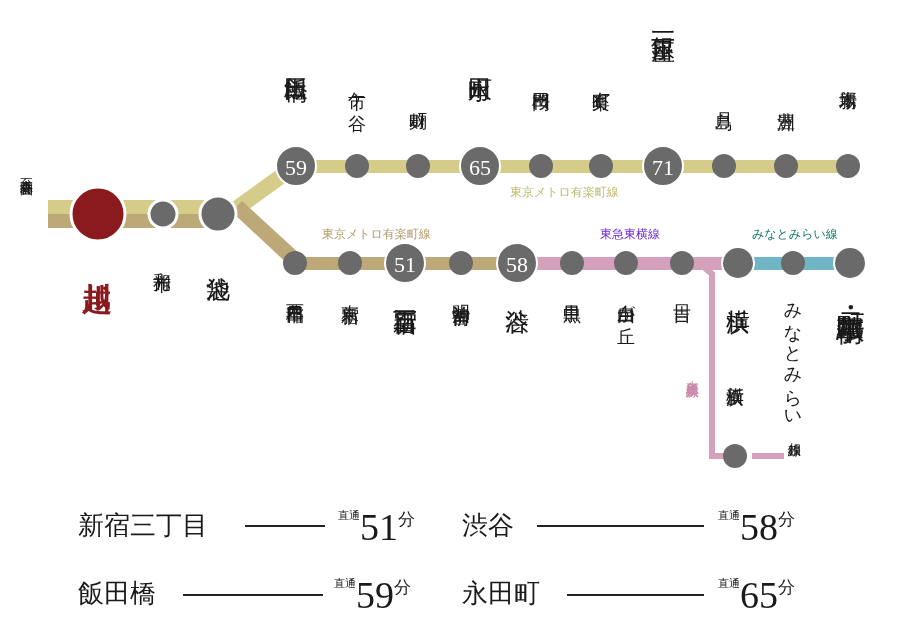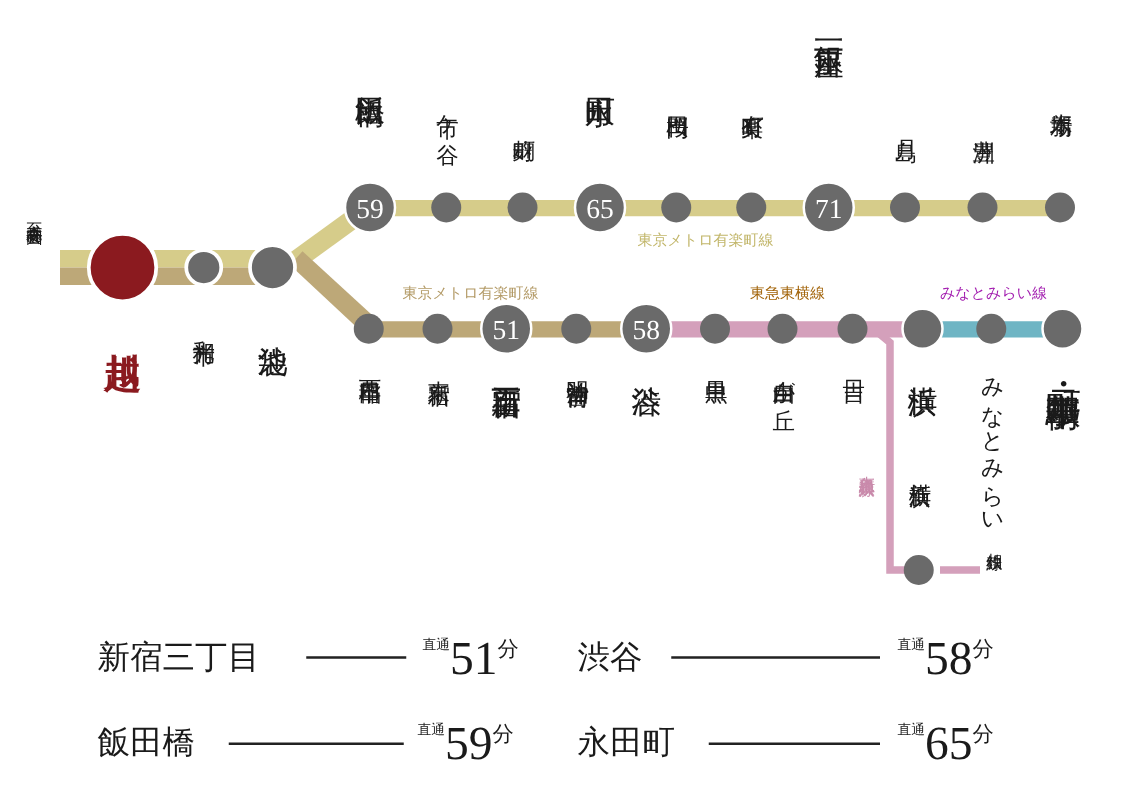--- a/index.html
+++ b/index.html
@@ -90,22 +90,22 @@
 <div class="vlabel lg" style="left:468px;top:58px;">永田町</div>
 <div class="vlabel md" style="left:532px;top:78px;">桜田門</div>
 <div class="vlabel md" style="left:592px;top:78px;">有楽町</div>
 <div class="vlabel lg" style="left:651px;top:18px;">銀座一丁目</div>
 <div class="vlabel md" style="left:715px;top:98px;">月島</div>
 <div class="vlabel md" style="left:777px;top:98px;">豊洲</div>
 <div class="vlabel md" style="left:839px;top:76px;">新木場</div>
 
 <div class="linelabel" style="left:510px;top:184px;color:#c2b66a;">東京メトロ有楽町線</div>
 <div class="linelabel" style="left:322px;top:226px;color:#b39a66;">東京メトロ有楽町線</div>
-<div class="linelabel" style="left:600px;top:226px;color:#a16207;">東急東横線</div>
-<div class="linelabel" style="left:752px;top:226px;color:#a21caf;">みなとみらい線</div>
+<div class="linelabel" style="left:600px;top:226px;color:#6d28d9;">東急東横線</div>
+<div class="linelabel" style="left:752px;top:226px;color:#0f766e;">みなとみらい線</div>
 <div class="vlabel sm" style="left:686px;top:370px;color:#c98aab;">東急新横浜線</div>
 <div class="vlabel sm" style="left:788px;top:432px;">相鉄線</div>
 
 <div class="vlabel md" style="left:286px;top:290px;">西早稲田</div>
 <div class="vlabel md" style="left:341px;top:290px;">東新宿</div>
 <div class="vlabel lg" style="left:393px;top:290px;">新宿三丁目</div>
 <div class="vlabel md" style="left:452px;top:290px;">明治神宮前</div>
 <div class="vlabel lg" style="left:505px;top:290px;">渋谷</div>
 <div class="vlabel md" style="left:563px;top:290px;">中目黒</div>
 <div class="vlabel md" style="left:617px;top:290px;">自由が丘</div>

